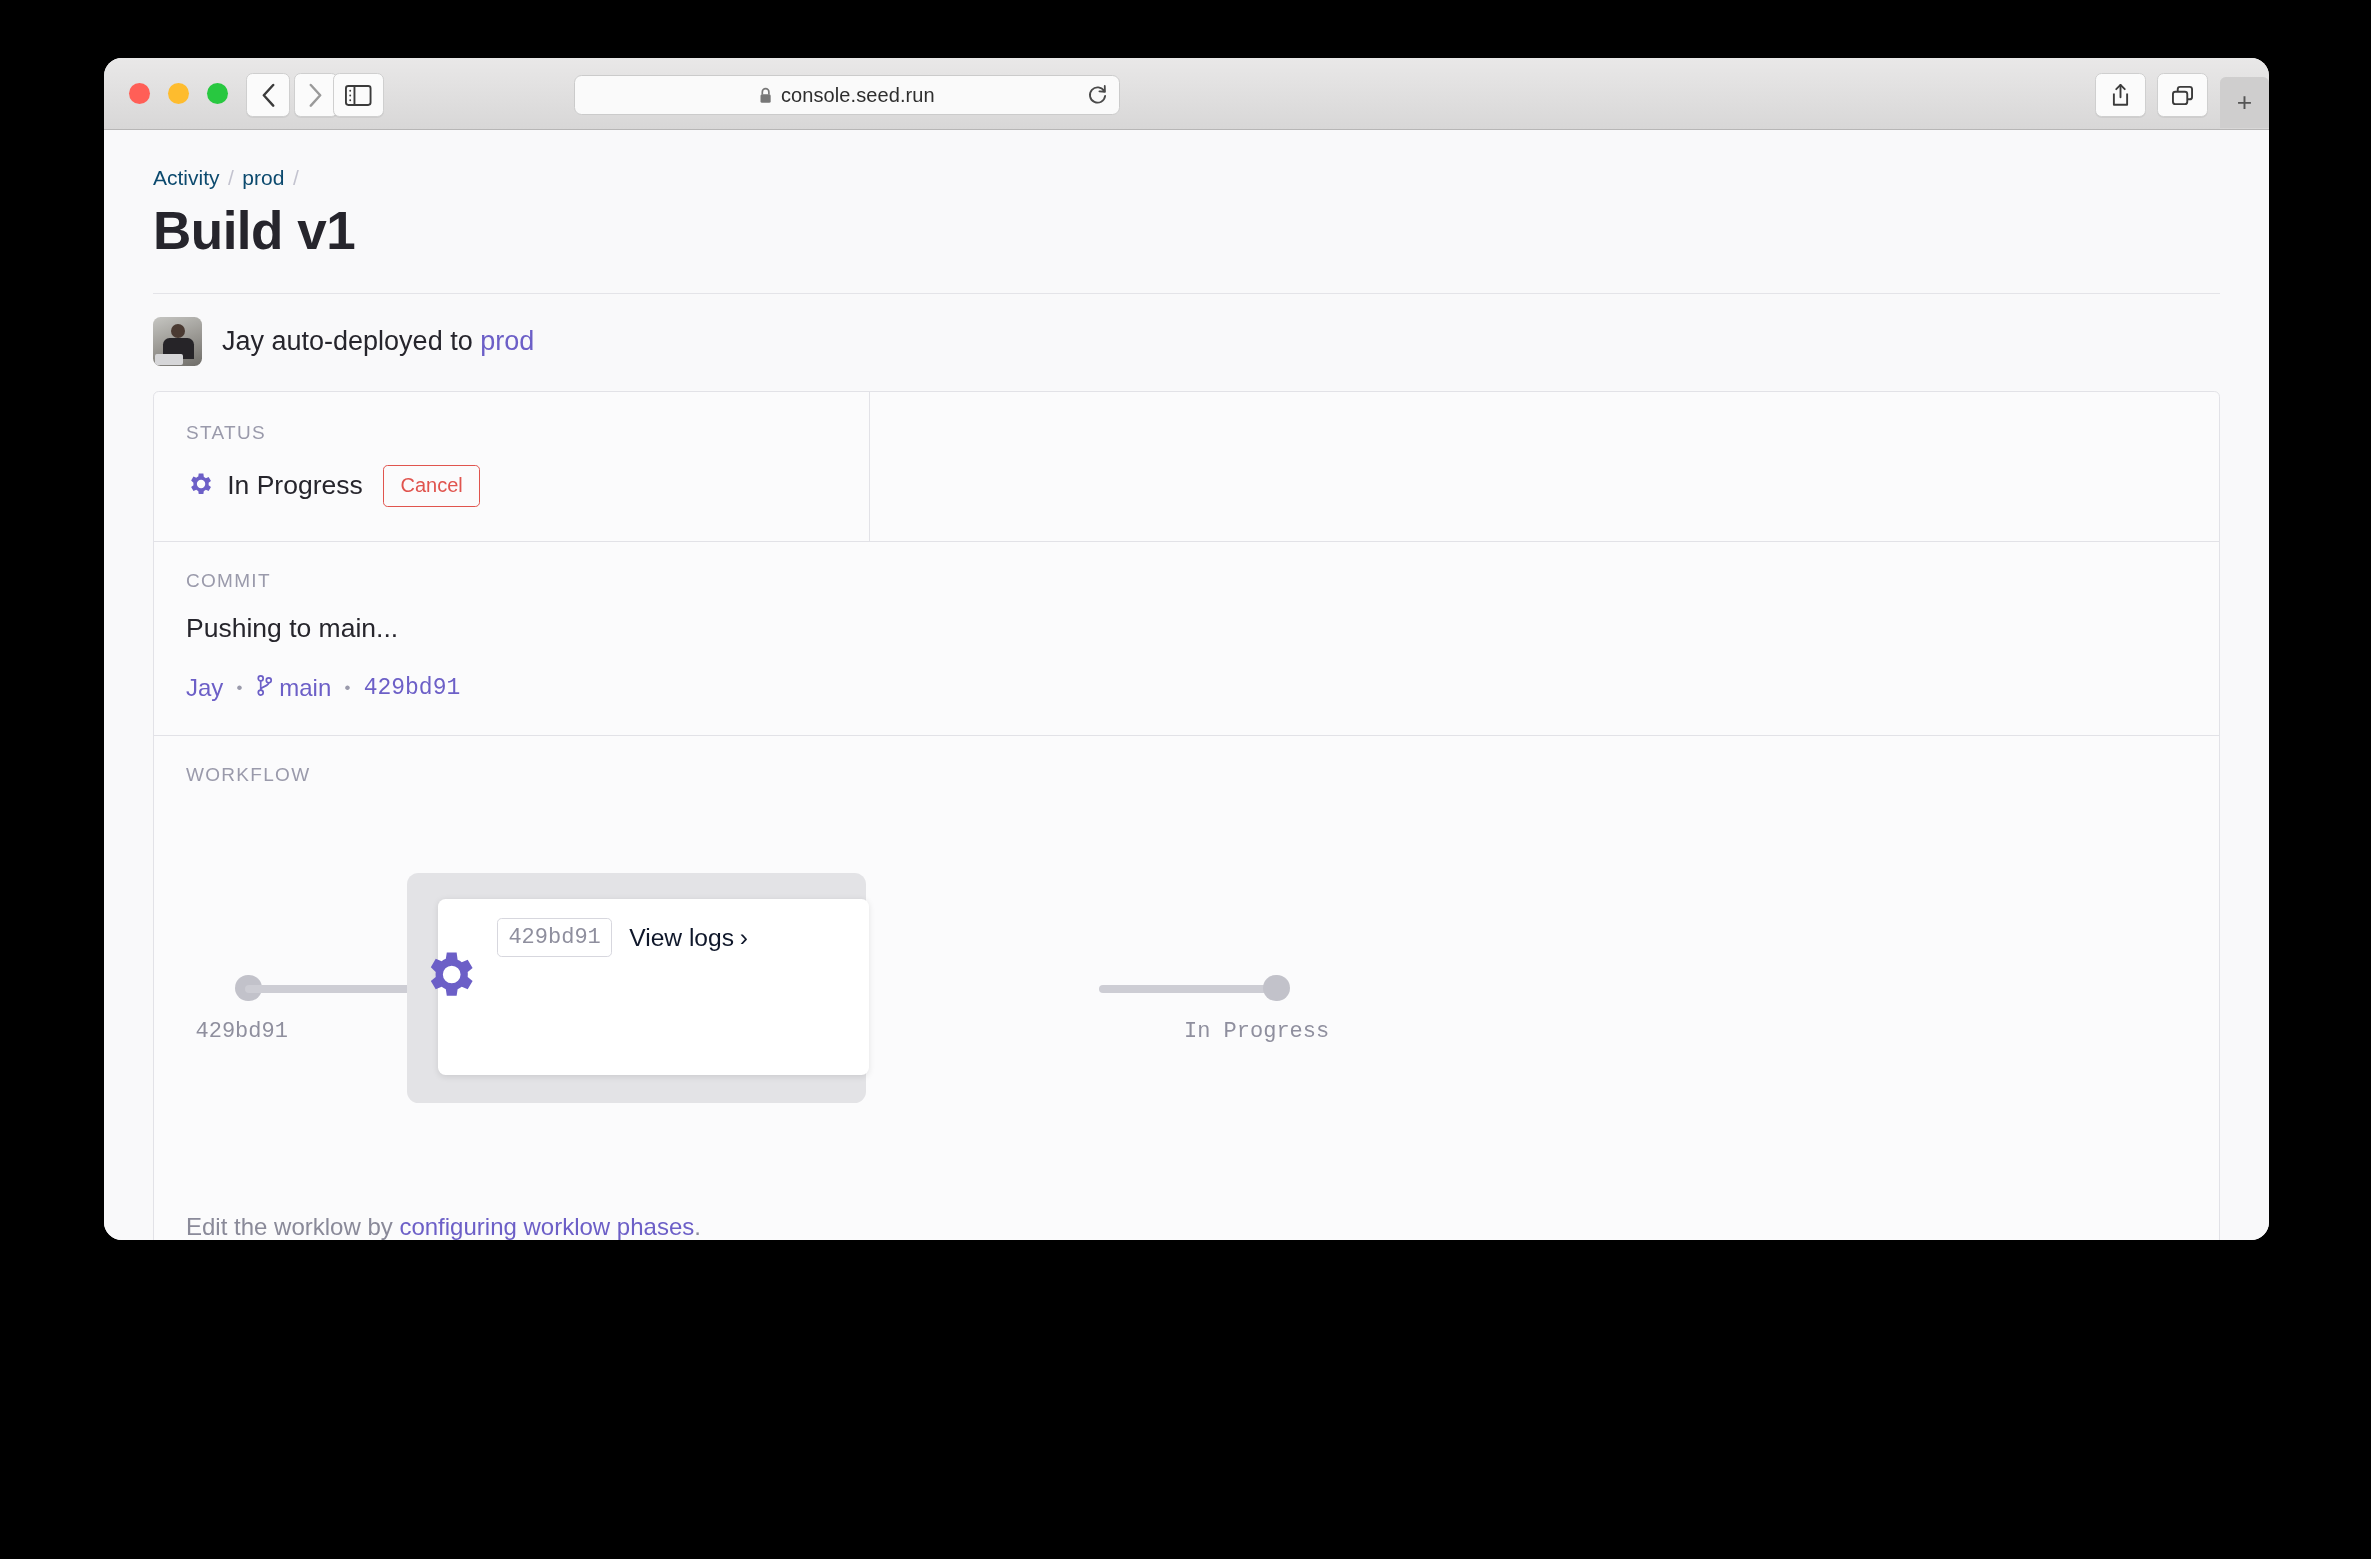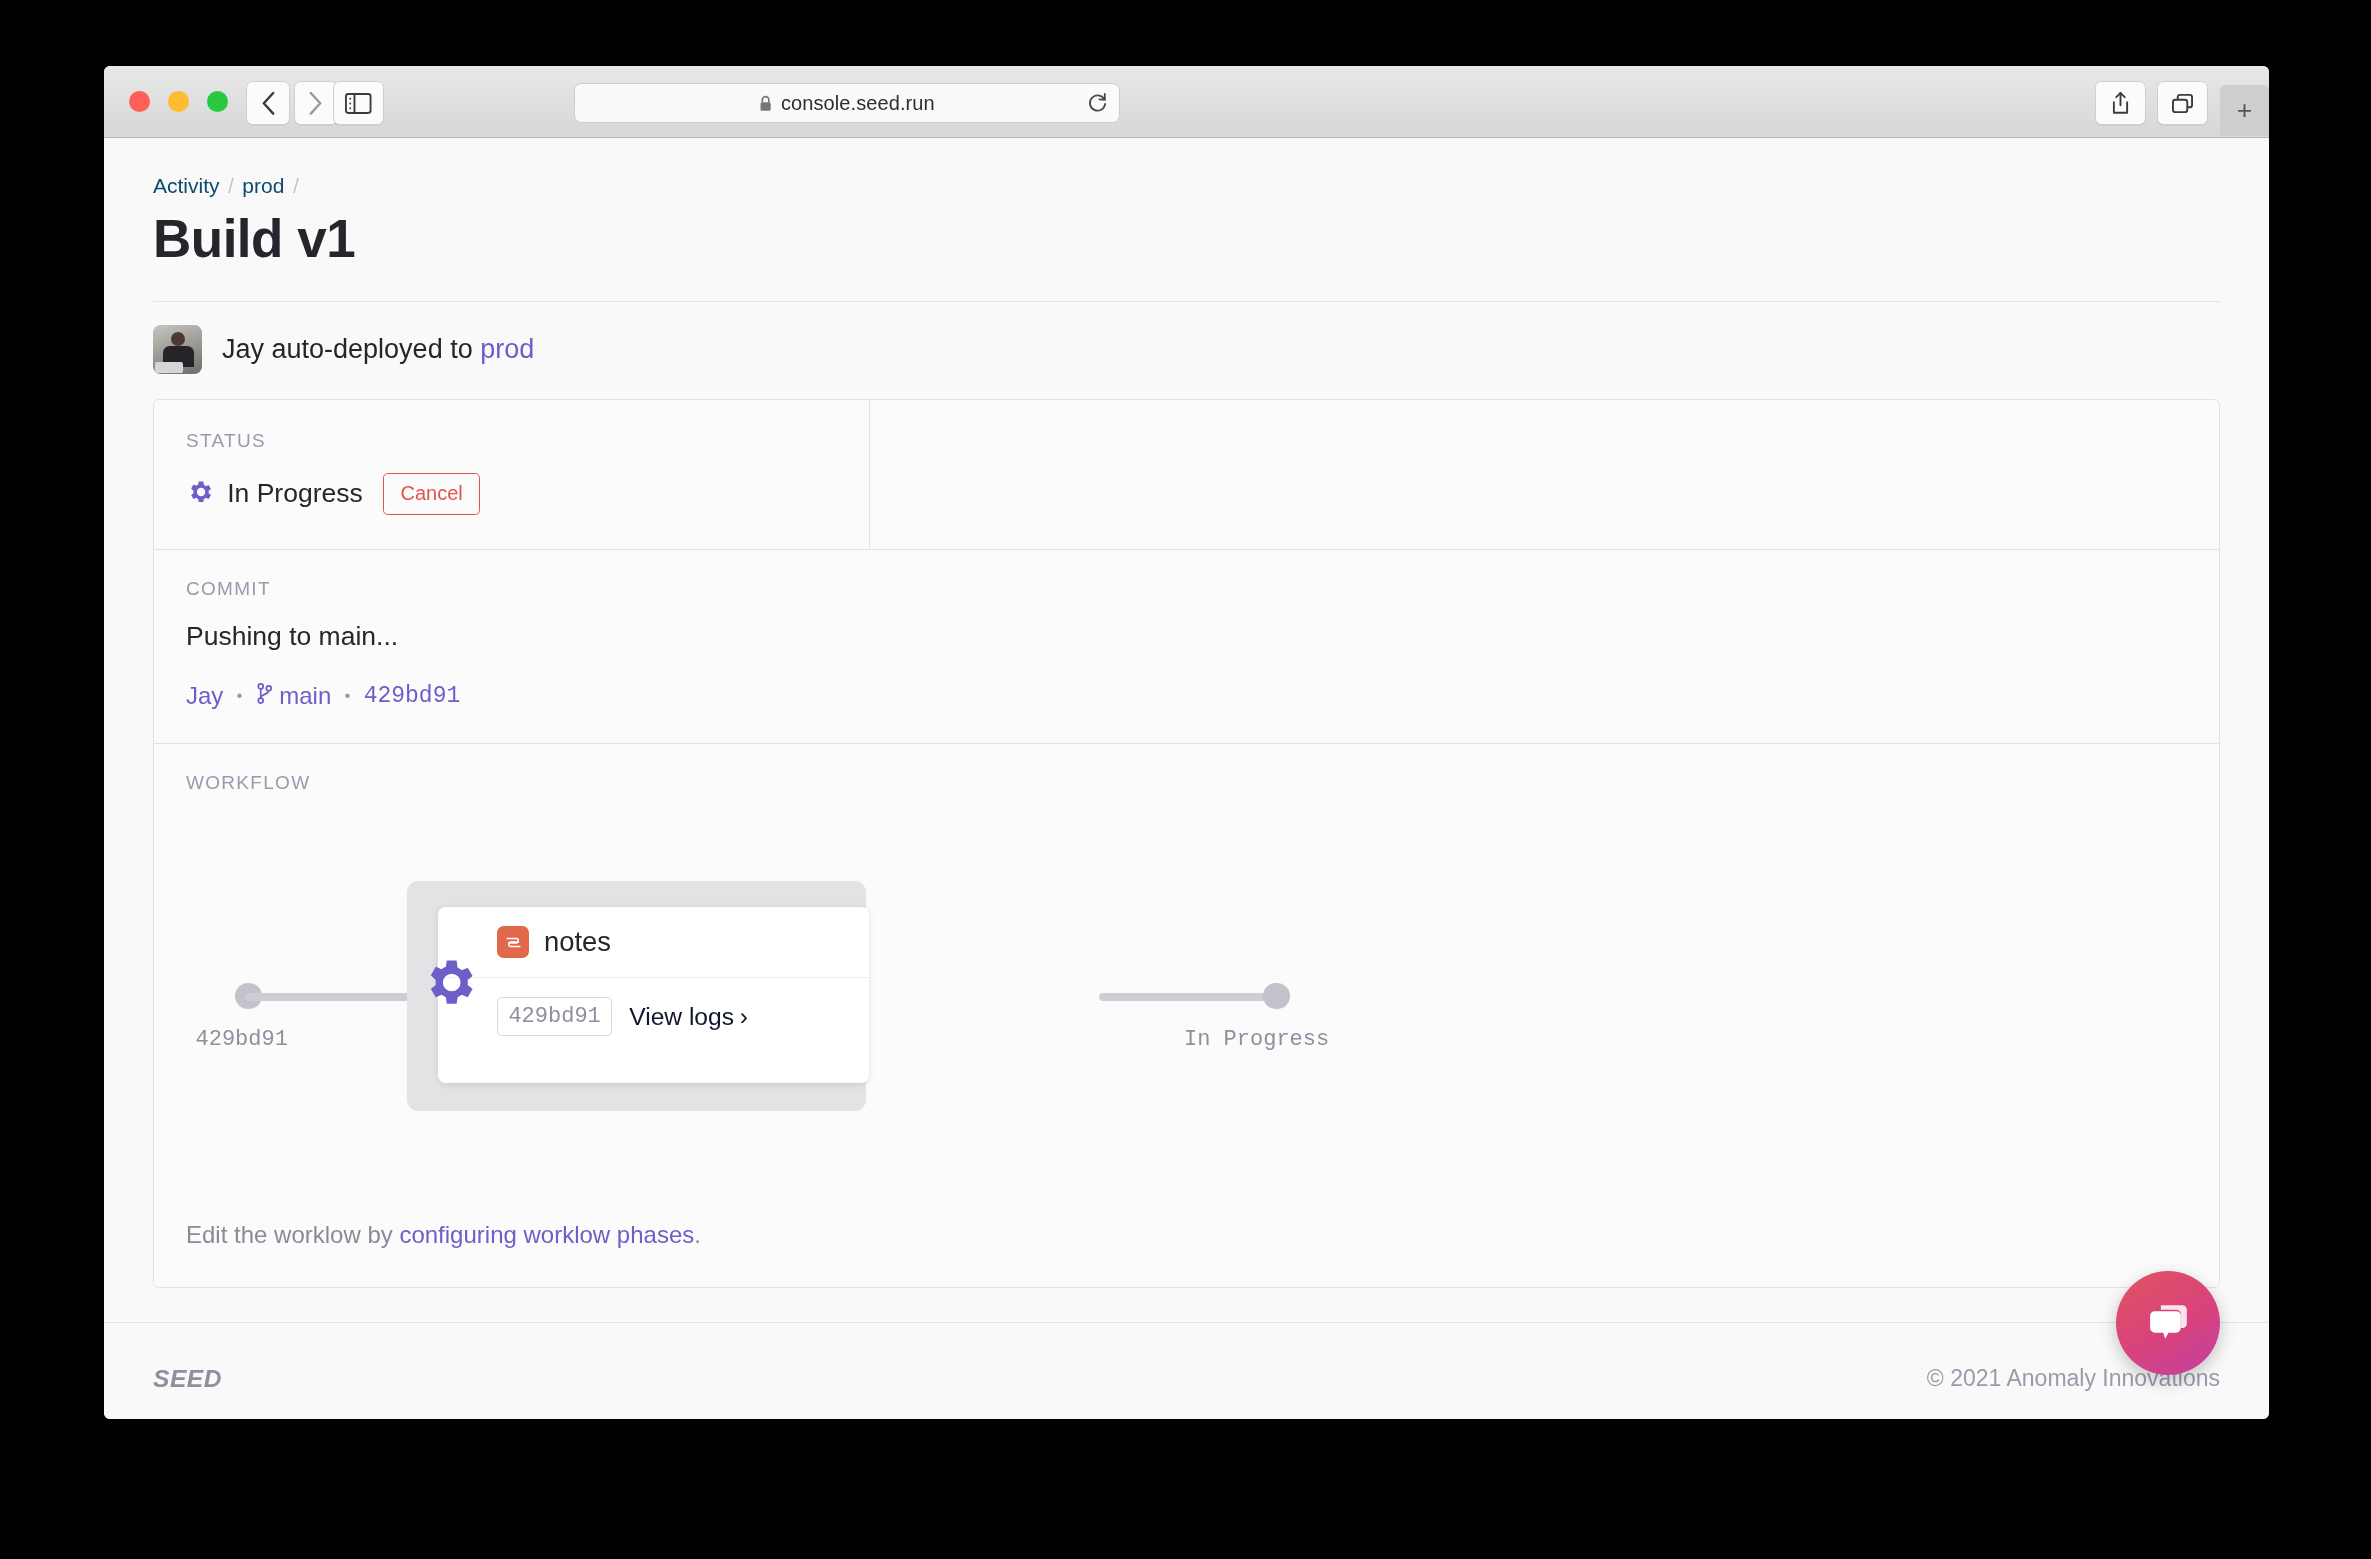--- a/index.html
+++ b/index.html
@@ -16,25 +16,25 @@
     position: relative;
     width: 2372px;
     height: 1560px;
     background: #000000;
   }
 
   
   .window {
     position: absolute;
     left: 104px;
-    top: 66px;
+    top: 58px;
     width: 2165px;
-    height: 1353px;
+    height: 1182px;
     background: #f7f7f8;
-    border-radius: 6px;
+    border-radius: 18px;
     box-shadow: 0 17px 57px rgba(0,0,0,0.55);
     overflow: hidden;
   }
 
   .titlebar {
     position: relative;
     height: 71px;
     background: linear-gradient(to bottom, #e9e8e8 0%, #d8d7d7 100%);
     border-bottom: 0.9px solid #b7b6b6;
   }
@@ -552,29 +552,20 @@
           <div class="workflow-block">
             <div class="section-label">WORKFLOW</div>
 
             <div class="workflow-canvas">
               <div class="node-dot start"></div>
               <div class="track left"></div>
               <div class="node-label start">429bd91</div>
 
               <div class="phase-wrap">
                 <div class="phase-card">
-                  <div class="phase-head">
-                    <span class="svc-icon">
-                      <svg width="21" height="21" viewBox="0 0 24 24">
-                        <path fill="none" stroke="#ffffff" stroke-width="1.7" d="M4 7.5 h11 a2.5 2.5 0 0 1 0 5 H6"></path>
-                        <path fill="none" stroke="#ffffff" stroke-width="1.7" d="M20 16.5 H9 a2.5 2.5 0 0 1 0 -5 h9"></path>
-                      </svg>
-                    </span>
-                    <span class="phase-name">notes</span>
-                  </div>
                   <div class="phase-body">
                     <span class="hash-chip">429bd91</span>
                     <a href="#" class="view-logs">
                       <span>View logs</span>
                       <span>›</span>
                     </a>
                   </div>
                 </div>
                 <span class="phase-gear">
                   <svg width="59" height="59" viewBox="0 0 24 24">

